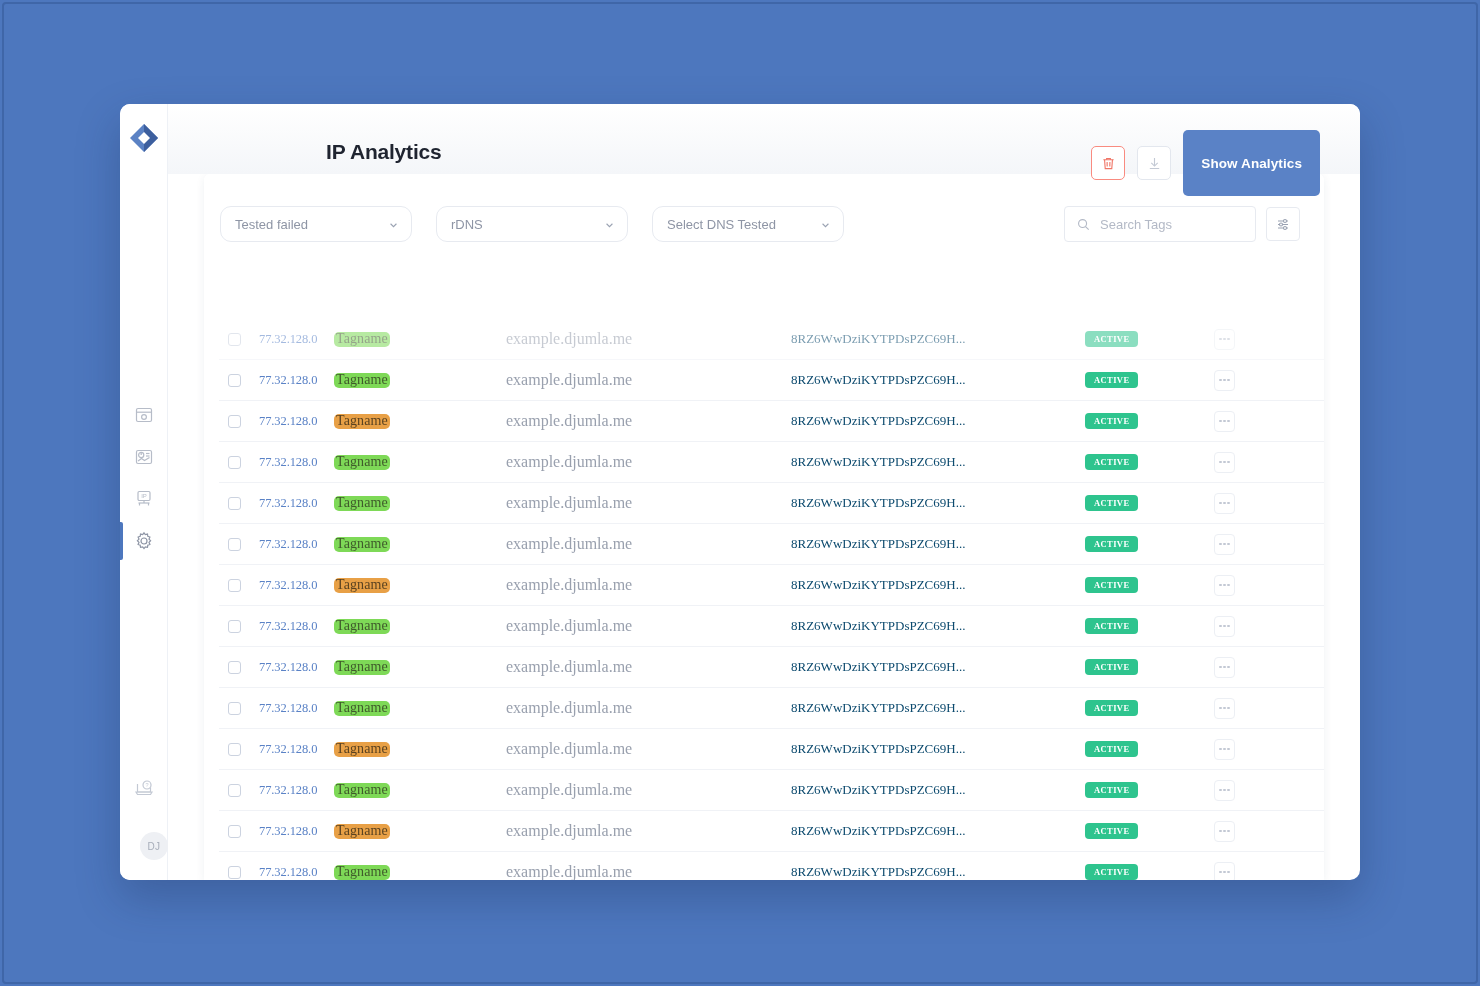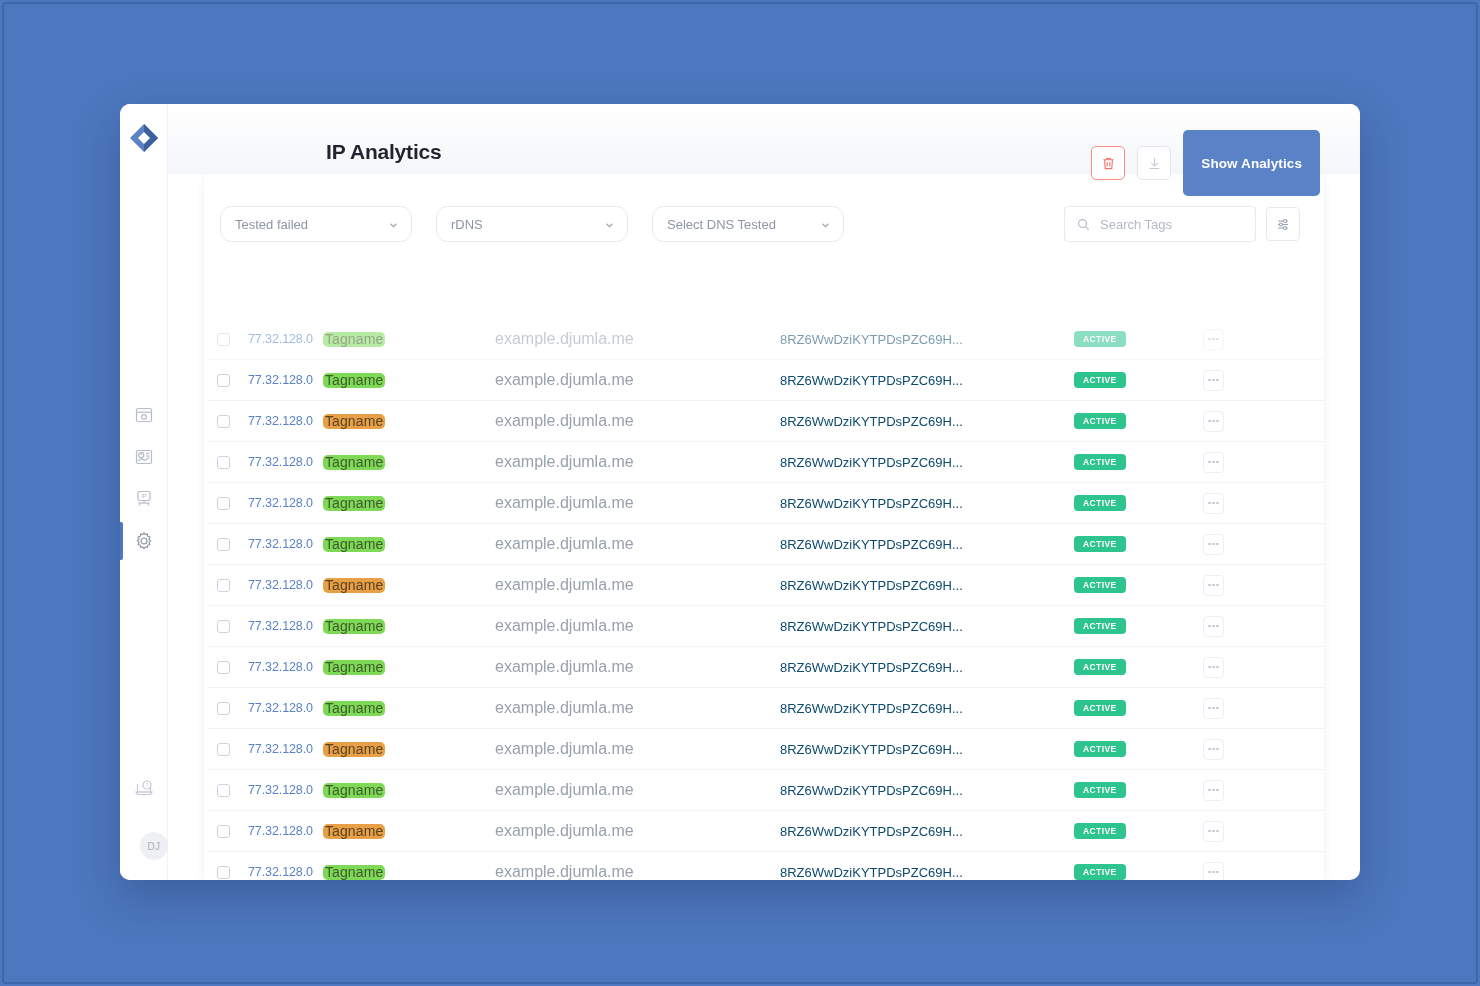--- a/index.html
+++ b/index.html
@@ -114,21 +114,21 @@
   .search .si{margin:0 8px 0 12px;}
   .sliders-btn{
     width:32px;height:32px;border:1px solid #e7eaf0;border-radius:4px;
     display:flex;align-items:center;justify-content:center;background:#fff;cursor:pointer;
   }
 
   
   #tablewrap{
     position:absolute;left:0;top:0;width:1120px;height:706px;overflow:hidden;
   }
-  #rows{position:absolute;left:4px;top:145px;width:1120px;}
+  #rows{position:absolute;left:15px;top:145px;width:1120px;font-family:Liberation Serif, serif;}
   .row{
     position:relative;height:40px;width:1120px;
     border-bottom:1px solid #f0f2f6;
     display:flex;align-items:center;
   }
   .row.first{opacity:.55;}
   .cb{
     position:absolute;left:9px;width:13px;height:13px;
     border:1px solid #ccd3e0;border-radius:3px;background:#fff;cursor:pointer;
     box-sizing:border-box;

